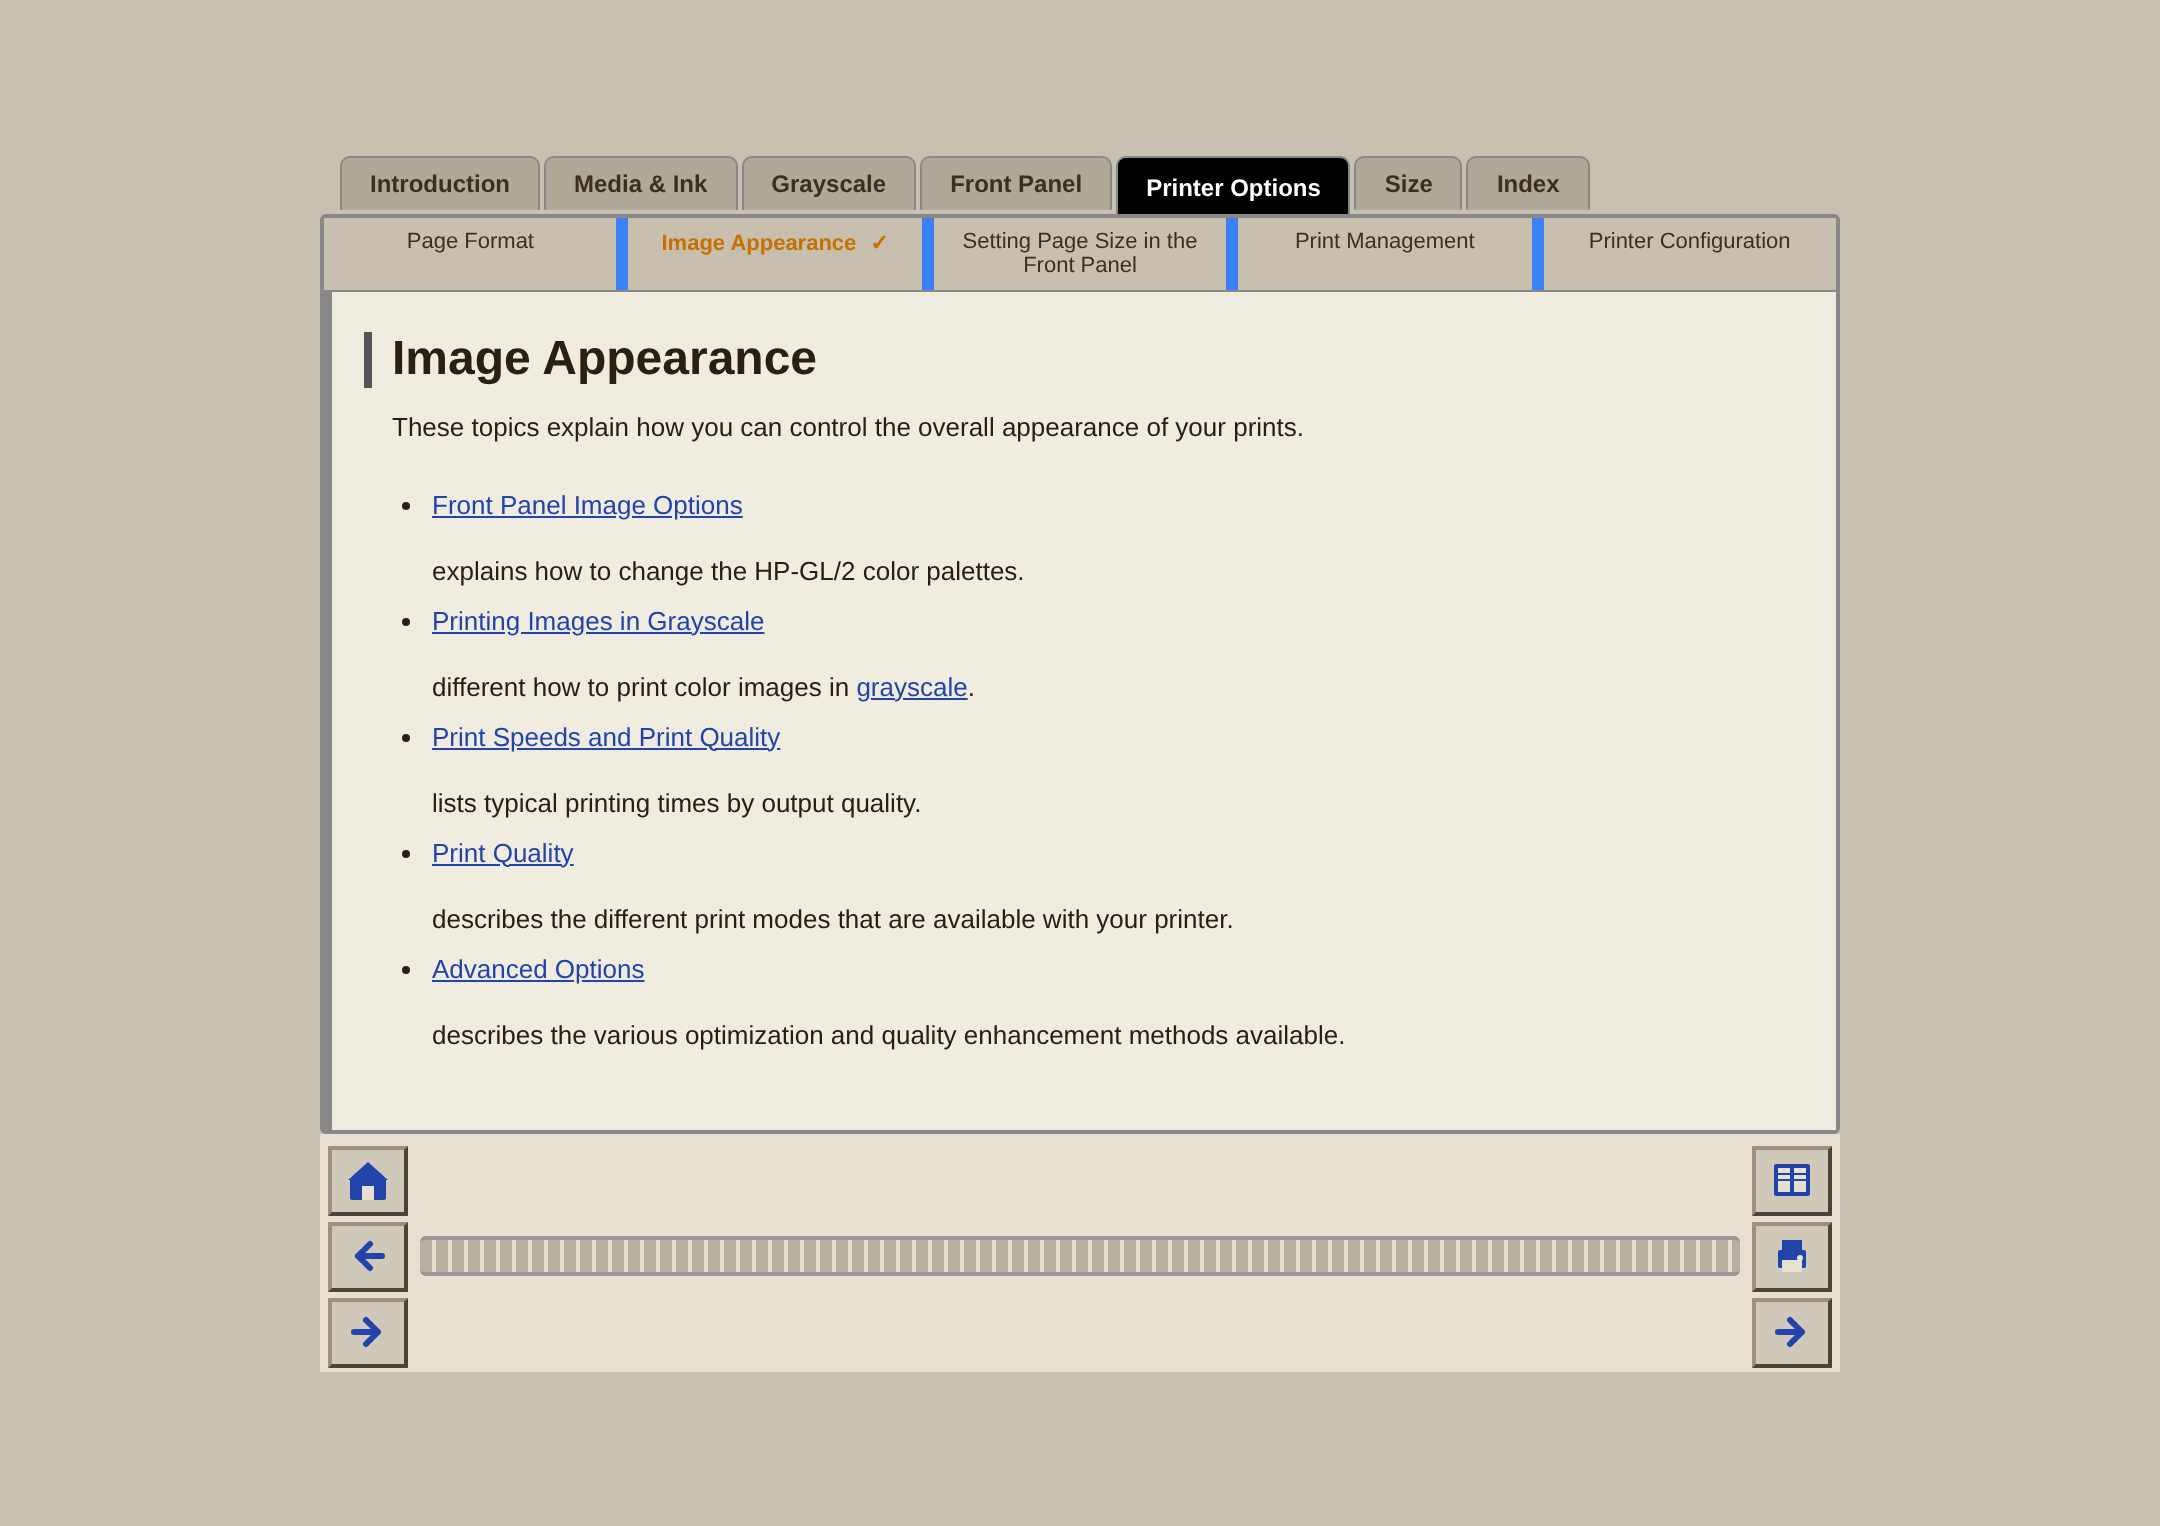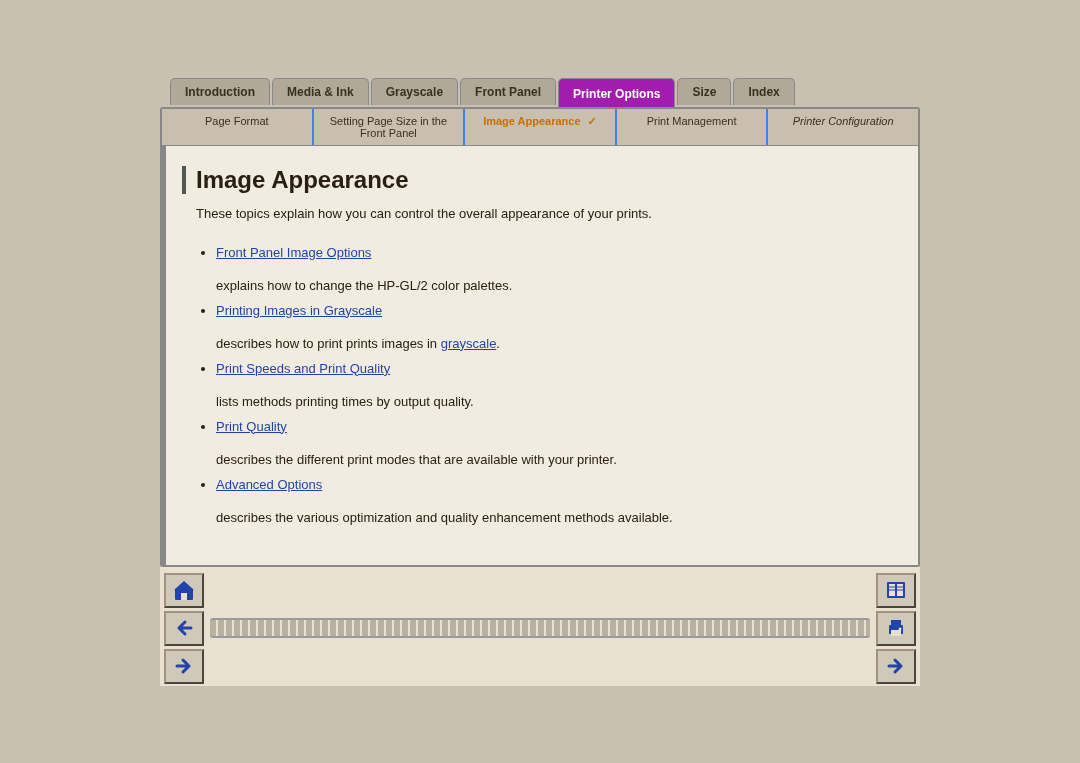--- a/index.html
+++ b/index.html
@@ -32,21 +32,21 @@
       cursor: pointer;
       border-radius: 5px 5px 0 0;
       background: #b0a898;
       color: #3a3020;
       border: 1px solid #888;
       border-bottom: none;
       text-decoration: none;
       white-space: nowrap;
     }
     .tab.active {
-      background: #a21caf;
+      background: #000000;
       color: #fff;
       padding-top: 8px;
     }
 
     
     .main-container {
       border: 2px solid #888;
       background: #e8e0d0;
       border-radius: 3px;
     }
@@ -57,24 +57,24 @@
       background: #c8bfaf;
       border-bottom: 1px solid #888;
     }
     .sub-nav-item {
       flex: 1;
       padding: 6px 8px;
       text-align: center;
       font-size: 11px;
       color: #3a3020;
       cursor: pointer;
-      border-right: 2px solid #3b82f6;
+      border-right: 6px solid #3b82f6;
       font-weight: normal;
     }
-    .sub-nav-item:last-child { border-right: none; font-style: italic; }
+    .sub-nav-item:last-child { border-right: none; }
     .sub-nav-item.active {
       color: #c87000;
       font-weight: bold;
     }
     .sub-nav-item .checkmark {
       color: #c87000;
       margin-left: 4px;
     }
 
     
@@ -179,45 +179,45 @@
     <a class="tab">Front Panel</a>
     <a class="tab active">Printer Options</a>
     <a class="tab">Size</a>
     <a class="tab">Index</a>
   </div>
 
   <div class="main-container">
 
     <div class="sub-nav">
       <div class="sub-nav-item">Page Format</div>
-      <div class="sub-nav-item">Setting Page Size in the Front Panel</div>
       <div class="sub-nav-item active">
         <span>Image Appearance</span><span class="checkmark"> ✓</span>
       </div>
+      <div class="sub-nav-item">Setting Page Size in the Front Panel</div>
       <div class="sub-nav-item">Print Management</div>
       <div class="sub-nav-item">Printer Configuration</div>
     </div>
 
     <div class="content-area">
       <h1 class="content-title">Image Appearance</h1>
       <p class="content-intro">These topics explain how you can control the overall appearance of your prints.</p>
       <ul class="content-list">
         <li>
           <a href="#">Front Panel Image Options</a>
           <span class="desc">explains how to change the HP-GL/2 color palettes.</span>
         </li>
         <li>
           <a href="#">Printing Images in Grayscale</a>
           <span class="desc">
-            <span>describes how to print prints images in </span><a href="#">grayscale</a><span>.</span>
+            <span>different how to print color images in </span><a href="#">grayscale</a><span>.</span>
           </span>
         </li>
         <li>
           <a href="#">Print Speeds and Print Quality</a>
-          <span class="desc">lists methods printing times by output quality.</span>
+          <span class="desc">lists typical printing times by output quality.</span>
         </li>
         <li>
           <a href="#">Print Quality</a>
           <span class="desc">describes the different print modes that are available with your printer.</span>
         </li>
         <li>
           <a href="#">Advanced Options</a>
           <span class="desc">describes the various optimization and quality enhancement methods available.</span>
         </li>
       </ul>

